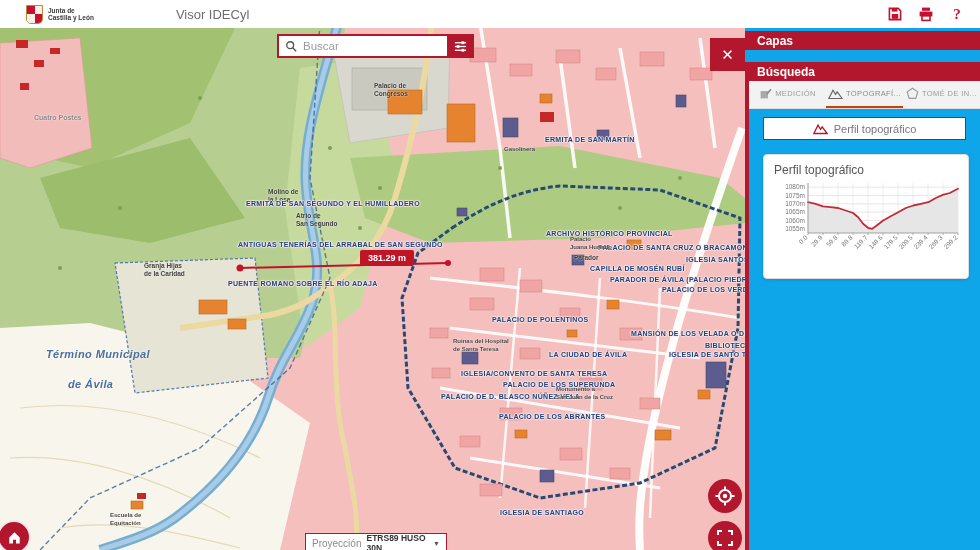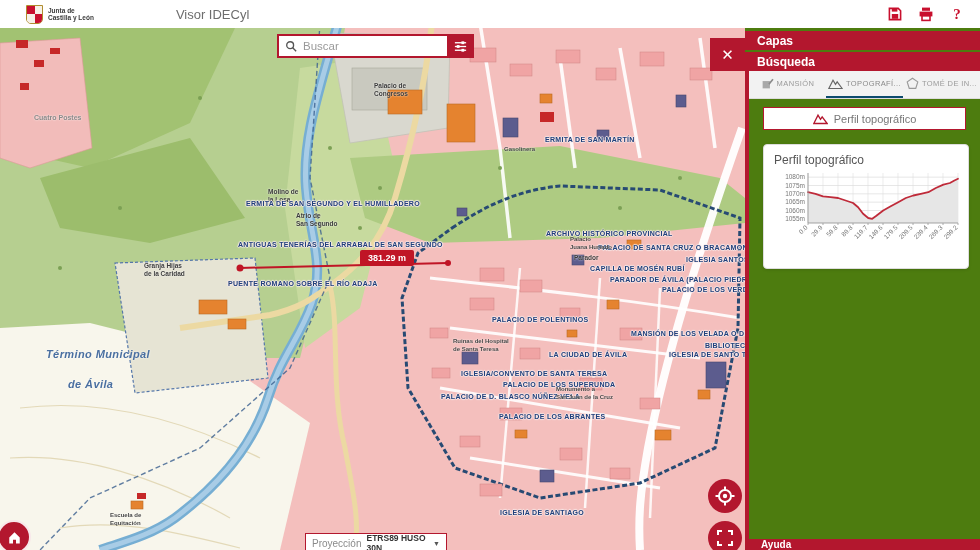--- a/index.html
+++ b/index.html
@@ -57,30 +57,30 @@
   .proj .pvalue{font-size:8.5px;color:#333;font-weight:bold;}
   .proj .caret{font-size:7px;color:#555;margin-left:auto;}
 
   .round-btn{position:absolute;border-radius:50%;background:#b3172e;display:flex;align-items:center;
     justify-content:center;cursor:pointer;}
   .locate-btn{right:3px;top:451px;width:34px;height:34px;}
   .fullscreen-btn{right:3px;top:493px;width:34px;height:34px;}
   .home-btn{left:-3px;top:492px;width:34px;height:34px;border:2px solid rgba(255,255,255,.9);box-sizing:border-box;}
 
   
-  .panel{position:absolute;left:745px;top:28px;width:235px;height:522px;background:#4d7c0f;
+  .panel{position:absolute;left:745px;top:28px;width:235px;height:522px;background:#0ea5e9;
     display:flex;flex-direction:column;}
   .acc-bar{height:19px;background:#b3172e;color:#fff;font-size:12px;font-weight:bold;
-    display:flex;align-items:center;padding-left:12px;margin-top:2px;cursor:pointer;}
+    display:flex;align-items:center;padding-left:12px;margin-top:12px;cursor:pointer;}
   .acc-bar:first-child{margin-top:3px;}
   .panel-content{flex:1;border-left:4px solid #b3172e;display:flex;flex-direction:column;min-height:0;}
   .tabs{display:flex;height:27px;border-bottom:1px solid #ddd;background:#f2f2f2;}
   .tab{flex:1;display:flex;align-items:center;justify-content:center;gap:3px;cursor:pointer;
     font-size:7.5px;color:#9a9a9a;letter-spacing:.4px;border-bottom:2px solid transparent;}
-  .tab.active{border-bottom:2px solid #0c4a6e;color:#8a8a8a;}
+  .tab.active{border-bottom:2px solid #c2410c;color:#8a8a8a;}
   .profile-btn{margin:8px 14px 0 14px;height:21px;background:#fff;border:1px solid #b3172e;
     display:flex;align-items:center;justify-content:center;gap:6px;font-size:11px;color:#777;cursor:pointer;}
   .chart-card{margin:14px 10px 0 14px;width:206px;height:125px;background:#fff;border:1px solid #ddd;
     border-radius:4px;box-shadow:0 1px 3px rgba(0,0,0,.12);box-sizing:border-box;padding:8px 8px 4px 10px;}
   .chart-title{font-size:12px;color:#555;}
   .panel-bottom{height:11px;background:#b3172e;color:#fff;font-size:10px;font-weight:bold;
     padding-left:12px;overflow:hidden;line-height:12px;cursor:pointer;}
   .spacer{flex:1;}
 </style>
 </head>
@@ -360,21 +360,21 @@
     <div class="acc-bar">Capas</div>
     <div class="acc-bar">Búsqueda</div>
 
     <div class="panel-content">
       <div class="tabs">
         <div class="tab">
           <svg width="13" height="13" viewBox="0 0 16 16">
             <rect x="2" y="5" width="9" height="9" fill="#a9a9a9"></rect>
             <path d="M9,8 L14,2 L15.5,3.5 L10.5,9.5 Z" fill="#8a8a8a"></path>
           </svg>
-          <span>MANSIÓN</span>
+          <span>MEDICIÓN</span>
         </div>
         <div class="tab active">
           <svg width="15" height="13" viewBox="0 0 18 14">
             <path d="M1,13 L6,3 L9,8 L11,5 L17,13 Z" fill="none" stroke="#666" stroke-width="1.4"></path>
           </svg>
           <span>TOPOGRAFÍ...</span>
         </div>
         <div class="tab">
           <svg width="13" height="13" viewBox="0 0 16 16">
             <polygon points="8,1.5 14.5,6 12,14 4,14 1.5,6" fill="none" stroke="#999" stroke-width="1.4"></polygon>
@@ -440,16 +440,15 @@
             <line x1="154.02005347593584" y1="56" x2="154.02005347593584" y2="58" stroke="#999" stroke-width="0.8"></line>
             <text transform="translate(154.02005347593584,61) rotate(-45)" text-anchor="end" font-size="6.5" fill="#777" font-family="Liberation Sans, sans-serif">239.4</text>
             <line x1="169.01002673796793" y1="56" x2="169.01002673796793" y2="58" stroke="#999" stroke-width="0.8"></line>
             <text transform="translate(169.01002673796793,61) rotate(-45)" text-anchor="end" font-size="6.5" fill="#777" font-family="Liberation Sans, sans-serif">269.3</text>
             <line x1="184" y1="56" x2="184" y2="58" stroke="#999" stroke-width="0.8"></line>
             <text transform="translate(184,61) rotate(-45)" text-anchor="end" font-size="6.5" fill="#777" font-family="Liberation Sans, sans-serif">299.2</text>
           </svg>
       </div>
 
       <div class="spacer"></div>
-      <div class="panel-bottom">Ayuda</div>
     </div>
   </aside>
 </div>
 
 </body></html>

